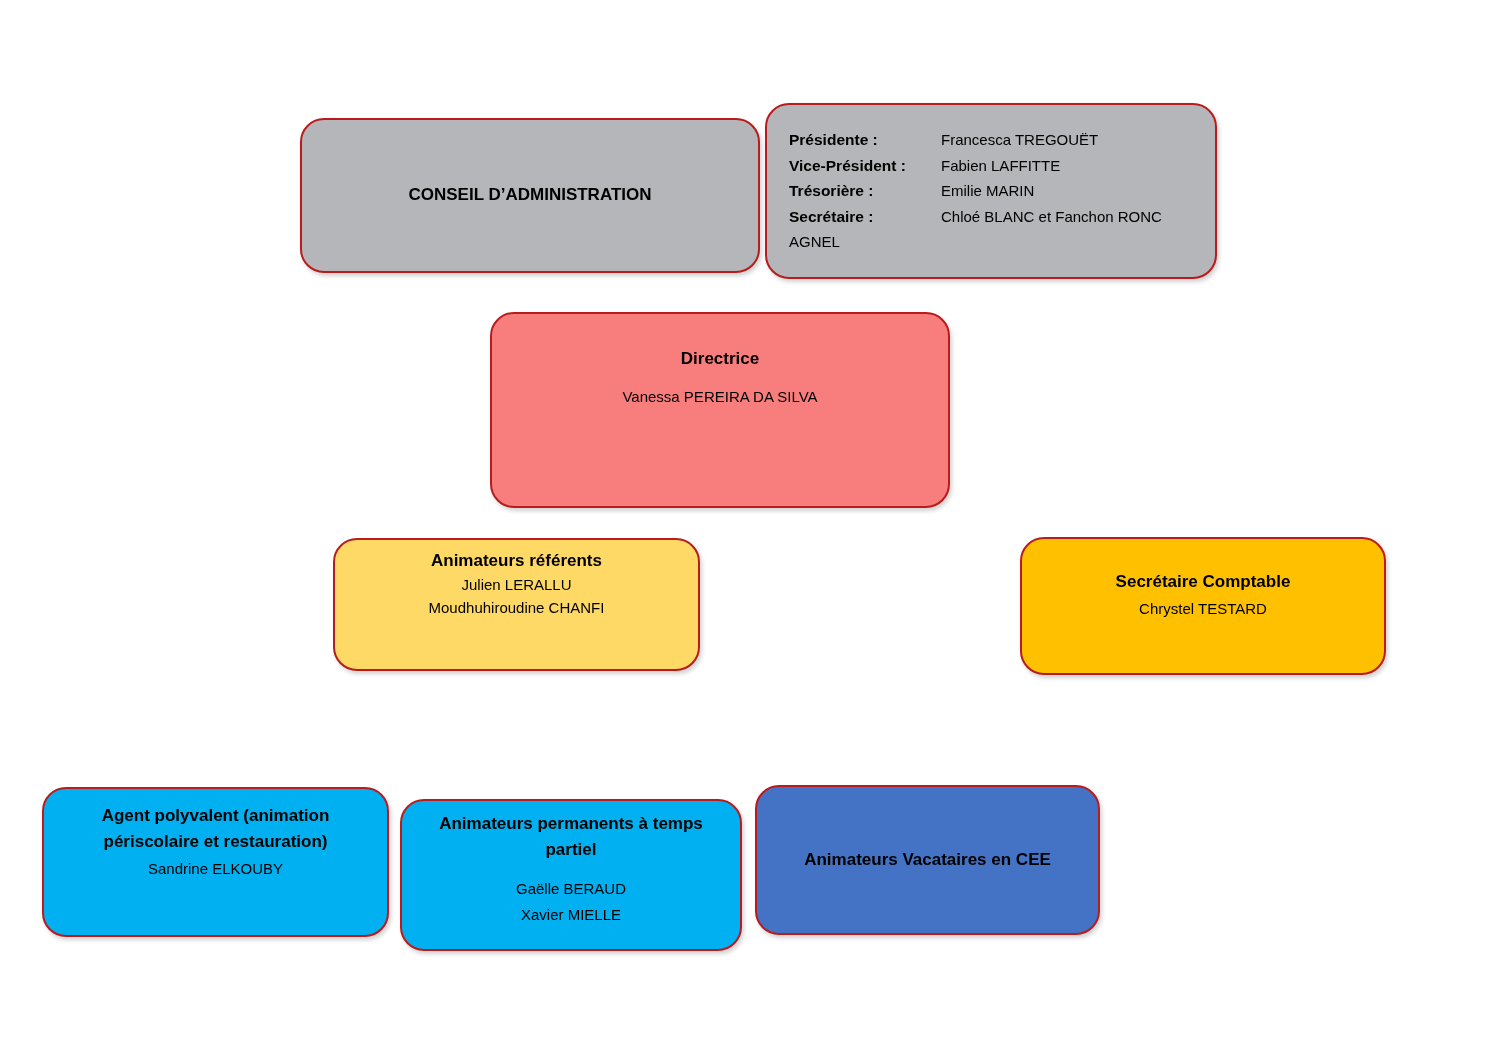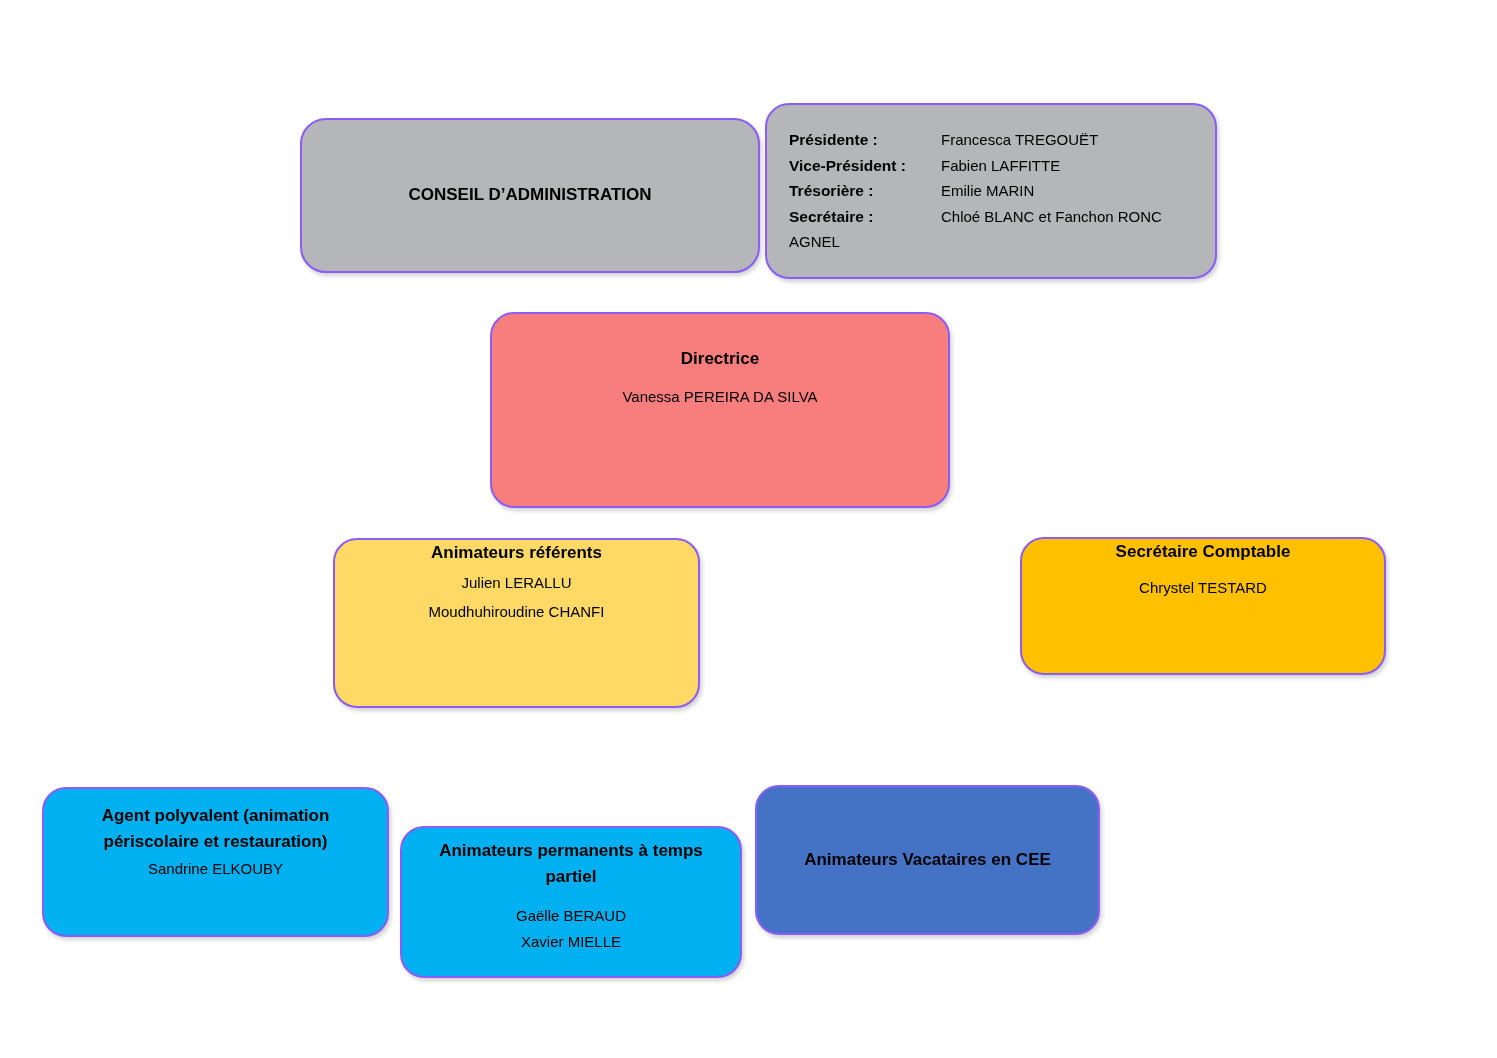--- a/index.html
+++ b/index.html
@@ -11,21 +11,21 @@
   .canvas {
     position: relative;
     width: 1497px;
     height: 1058px;
     background: #ffffff;
     overflow: hidden;
   }
   .box {
     position: absolute;
     box-sizing: border-box;
-    border: 2px solid #8b5cf6;
+    border: 2px solid #b91c1c;
     border-radius: 24px;
     box-shadow: 2px 3px 4px rgba(0,0,0,0.18);
     color: #000000;
   }
   .box.centered {
     display: flex;
     flex-direction: column;
     align-items: center;
     text-align: center;
   }
@@ -43,21 +43,20 @@
   .gray { background: #b5b6b9; }
   .salmon { background: #f87d7d; }
   .lightyellow { background: #ffd966; }
   .amber { background: #ffc000; }
   .cyan { background: #00b0f0; }
   .blue { background: #4472c4; }
 
   #conseil {
     left: 300px; top: 118px; width: 460px; height: 155px;
     justify-content: center;
-    border-radius: 26px;
   }
   #bureau {
     left: 765px; top: 103px; width: 452px; height: 176px;
     padding: 22px 20px 10px 22px;
     font-size: 15px;
   }
   .bureau-line {
     line-height: 25.5px;
   }
   .bureau-role {
@@ -65,35 +64,35 @@
     min-width: 152px;
     font-weight: bold;
     font-size: 15.5px;
   }
   #directrice {
     left: 490px; top: 312px; width: 460px; height: 196px;
     padding-top: 32px;
     row-gap: 14px;
   }
   #animateurs-referents {
-    left: 333px; top: 538px; width: 367px; height: 170px;
-    padding-top: 0;
-    row-gap: 6px;
+    left: 333px; top: 538px; width: 367px; height: 133px;
+    padding-top: 8px;
   }
   #secretaire-comptable {
     left: 1020px; top: 537px; width: 366px; height: 138px;
-    row-gap: 12px;
+    padding-top: 30px;
+    row-gap: 3px;
   }
   #agent-polyvalent {
     left: 42px; top: 787px; width: 347px; height: 150px;
     padding: 14px 14px 0 14px;
     row-gap: 2px;
   }
   #animateurs-permanents {
-    left: 400px; top: 826px; width: 342px; height: 152px;
+    left: 400px; top: 799px; width: 342px; height: 152px;
     padding: 10px 14px 0 14px;
     row-gap: 12px;
   }
   #animateurs-vacataires {
     left: 755px; top: 785px; width: 345px; height: 150px;
     justify-content: center;
     padding: 0 30px;
   }
   .tight-members .member { line-height: 26px; }
 </style>

